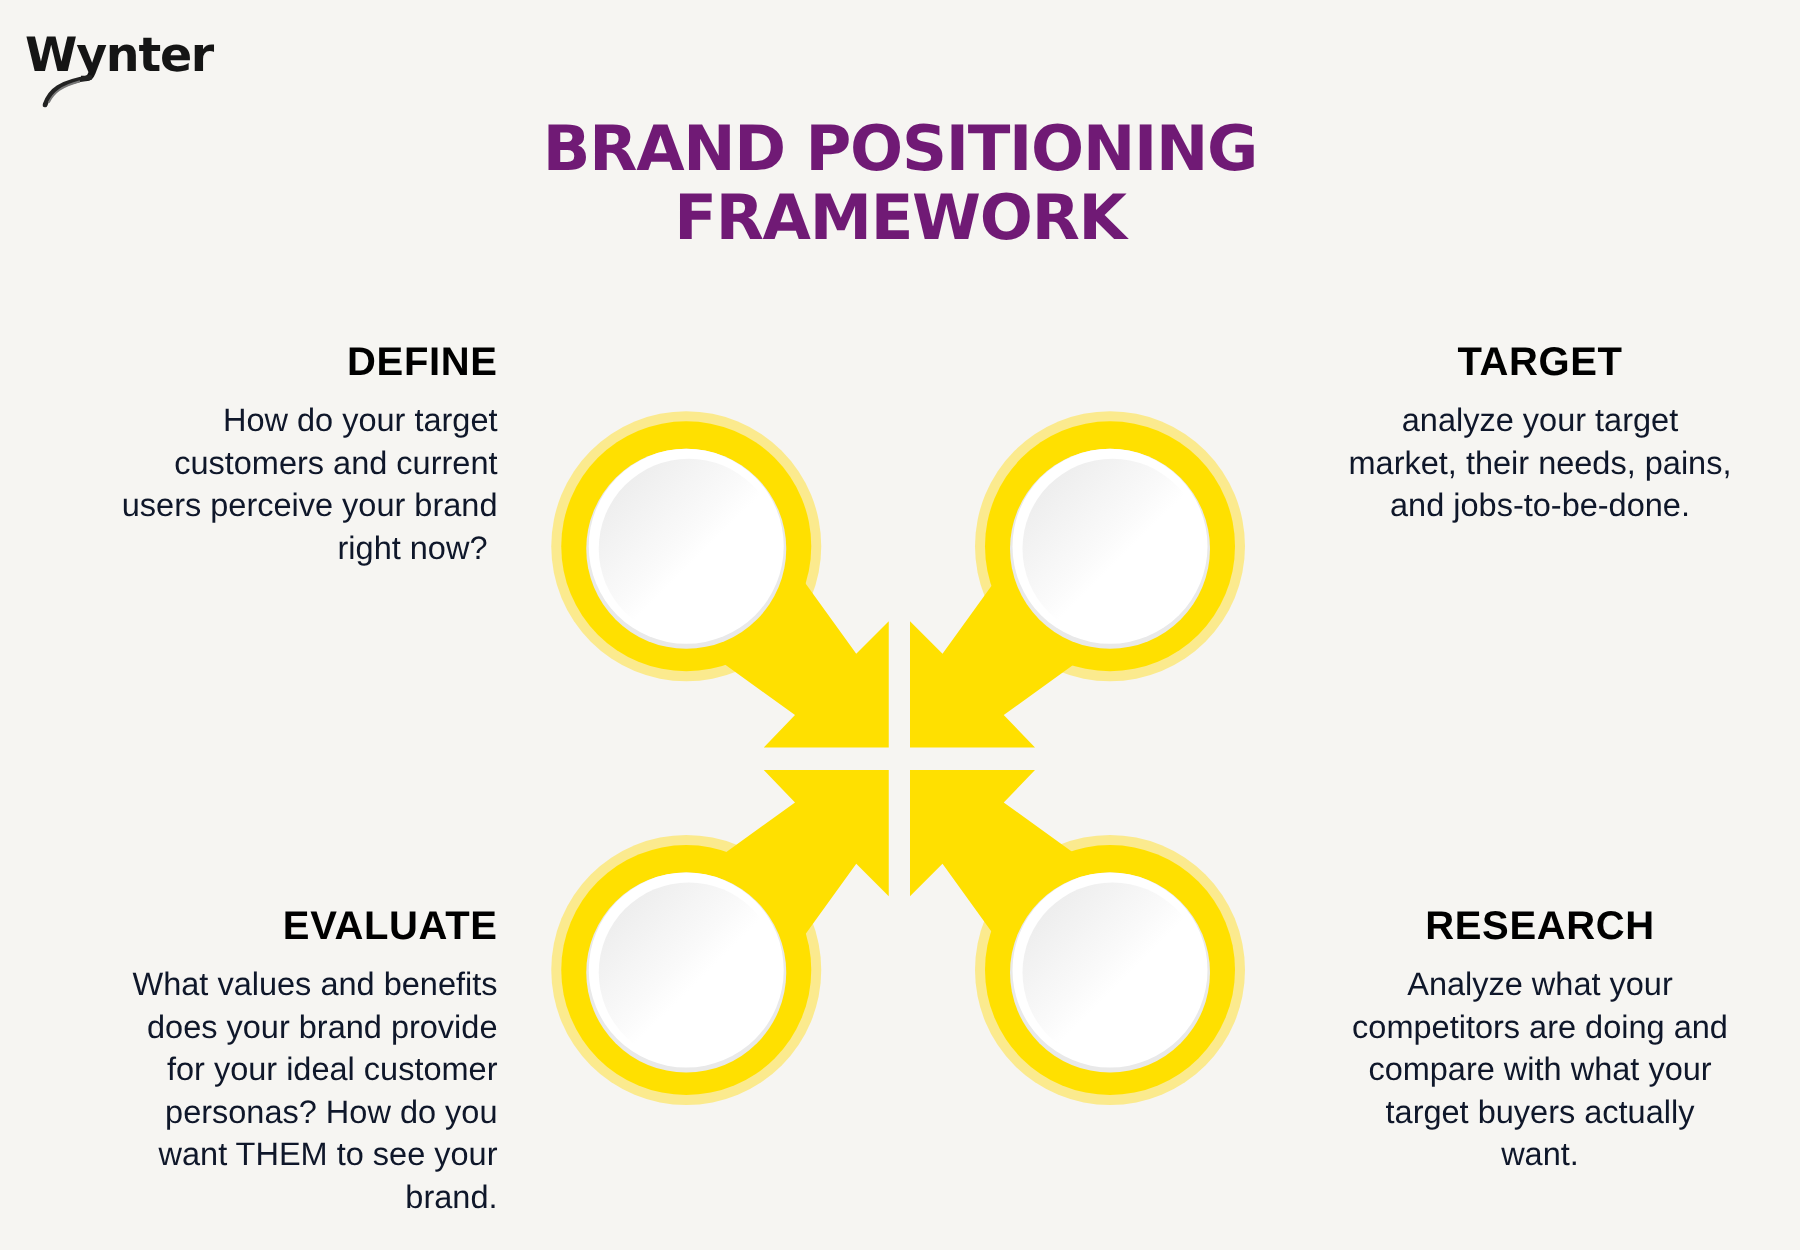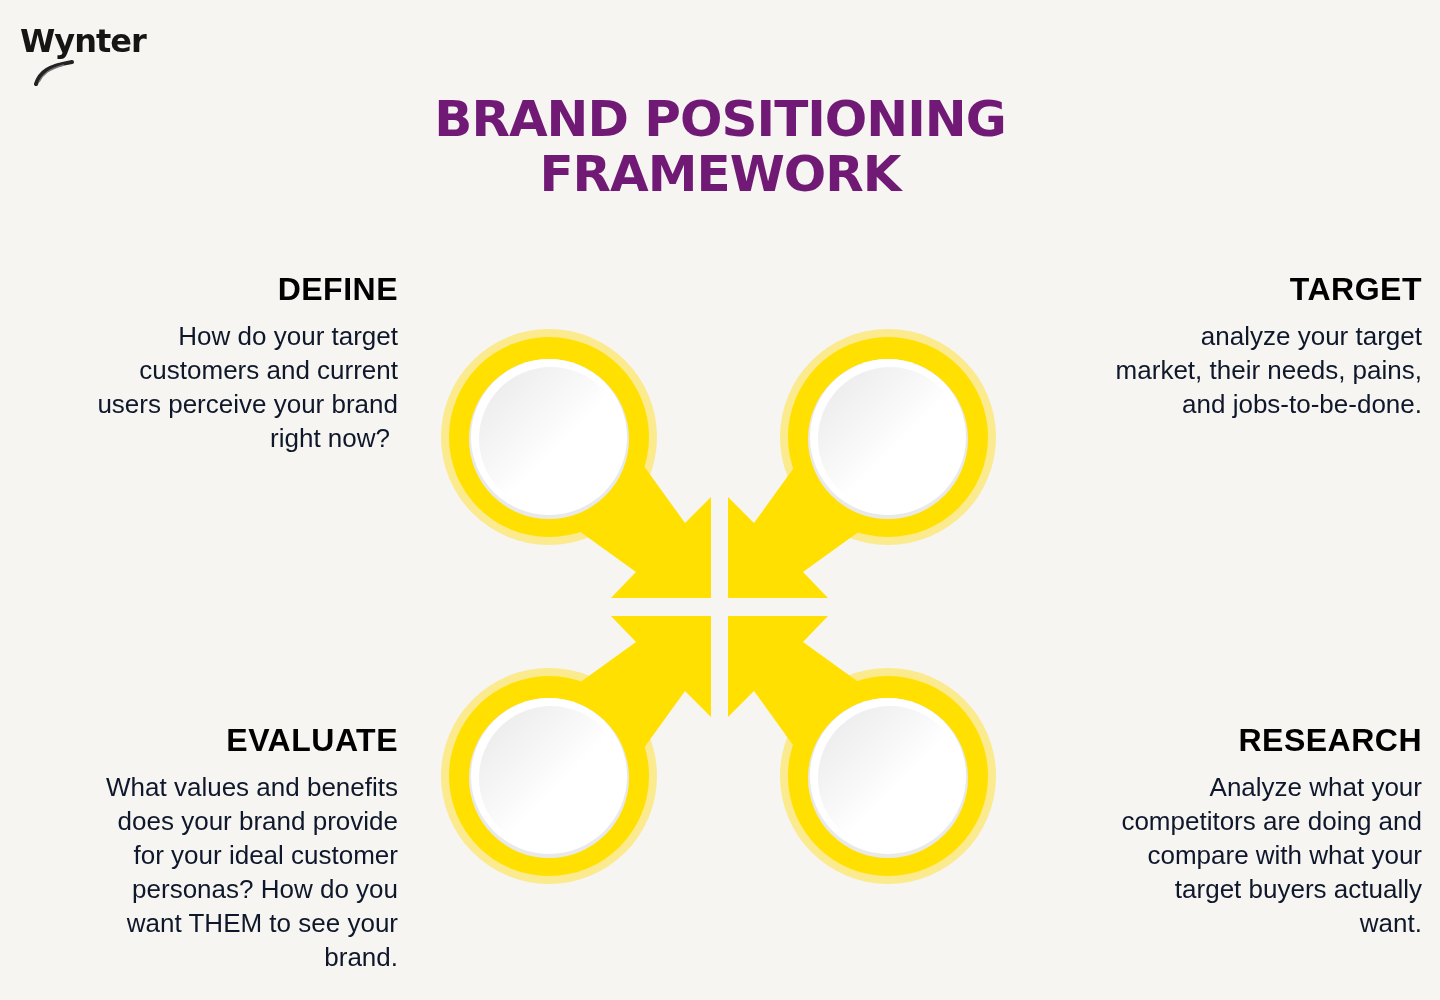--- a/index.html
+++ b/index.html
@@ -4,34 +4,34 @@
 <style>
   html, body { margin:0; padding:0; }
   body {
     width:1440px; height:1000px; position:relative; overflow:hidden;
     background:#F6F5F2; color:#0d0d0d;
     font-family:"Liberation Sans", sans-serif;
   }
   .logo {
     position:absolute; left:20px; top:22px;
     font-family:"DejaVu Sans", sans-serif; font-weight:bold;
-    font-size:32px; letter-spacing:-1px; color:#151515;
+    font-size:38px; letter-spacing:-1px; color:#151515;
   }
   .logo-swoosh { position:absolute; left:34px; top:58px; }
   .title {
     position:absolute; left:0; top:92px; width:1500px;
     text-align:center; margin:0;
     font-family:"DejaVu Sans", sans-serif; font-weight:bold;
     font-size:50px; line-height:55px; letter-spacing:-1px;
     transform:scaleX(1.0); color:#701a75;
   }
   .title span { display:block; }
   .block { position:absolute; }
   .block.left { text-align:right; }
-  .block.right { text-align:right; }
+  .block.right { text-align:center; }
   .heading {
     font-family:Liberation Sans, sans-serif; font-weight:bold;
     font-size:32px; line-height:36px; letter-spacing:0.5px;
     margin:0 0 12px 0; color:#000;
   }
   .body {
     font-family:"Liberation Sans", sans-serif;
     font-size:26px; line-height:34px; margin:0; color:#0f172a;
   }
   .body span { display:block; }

